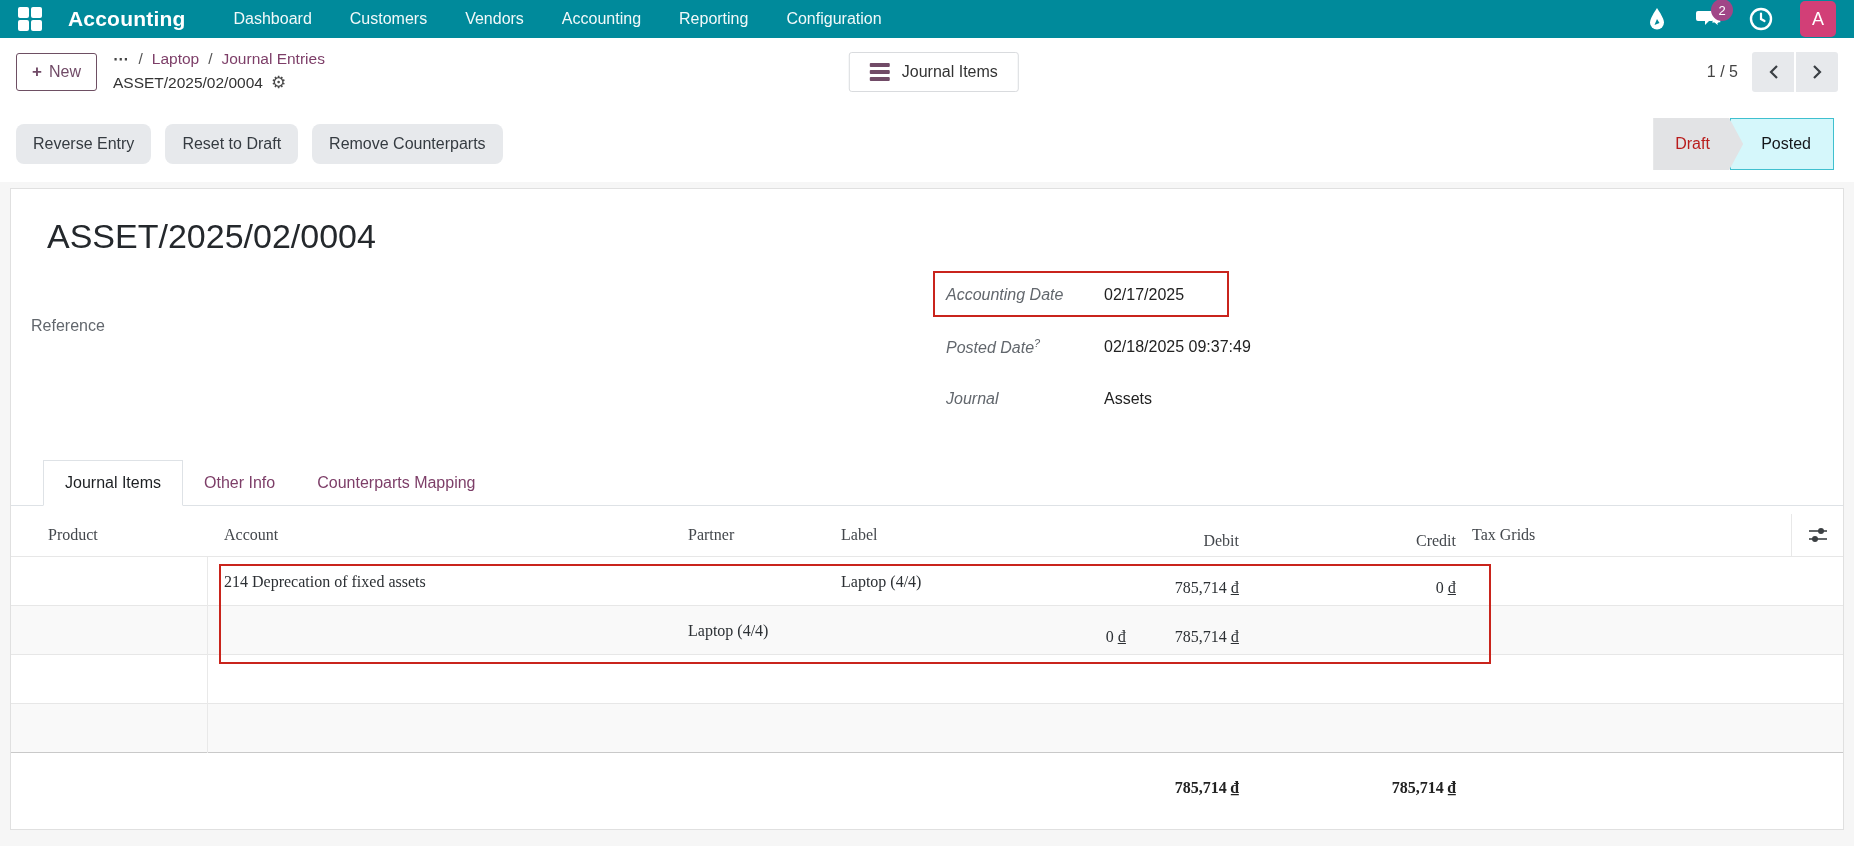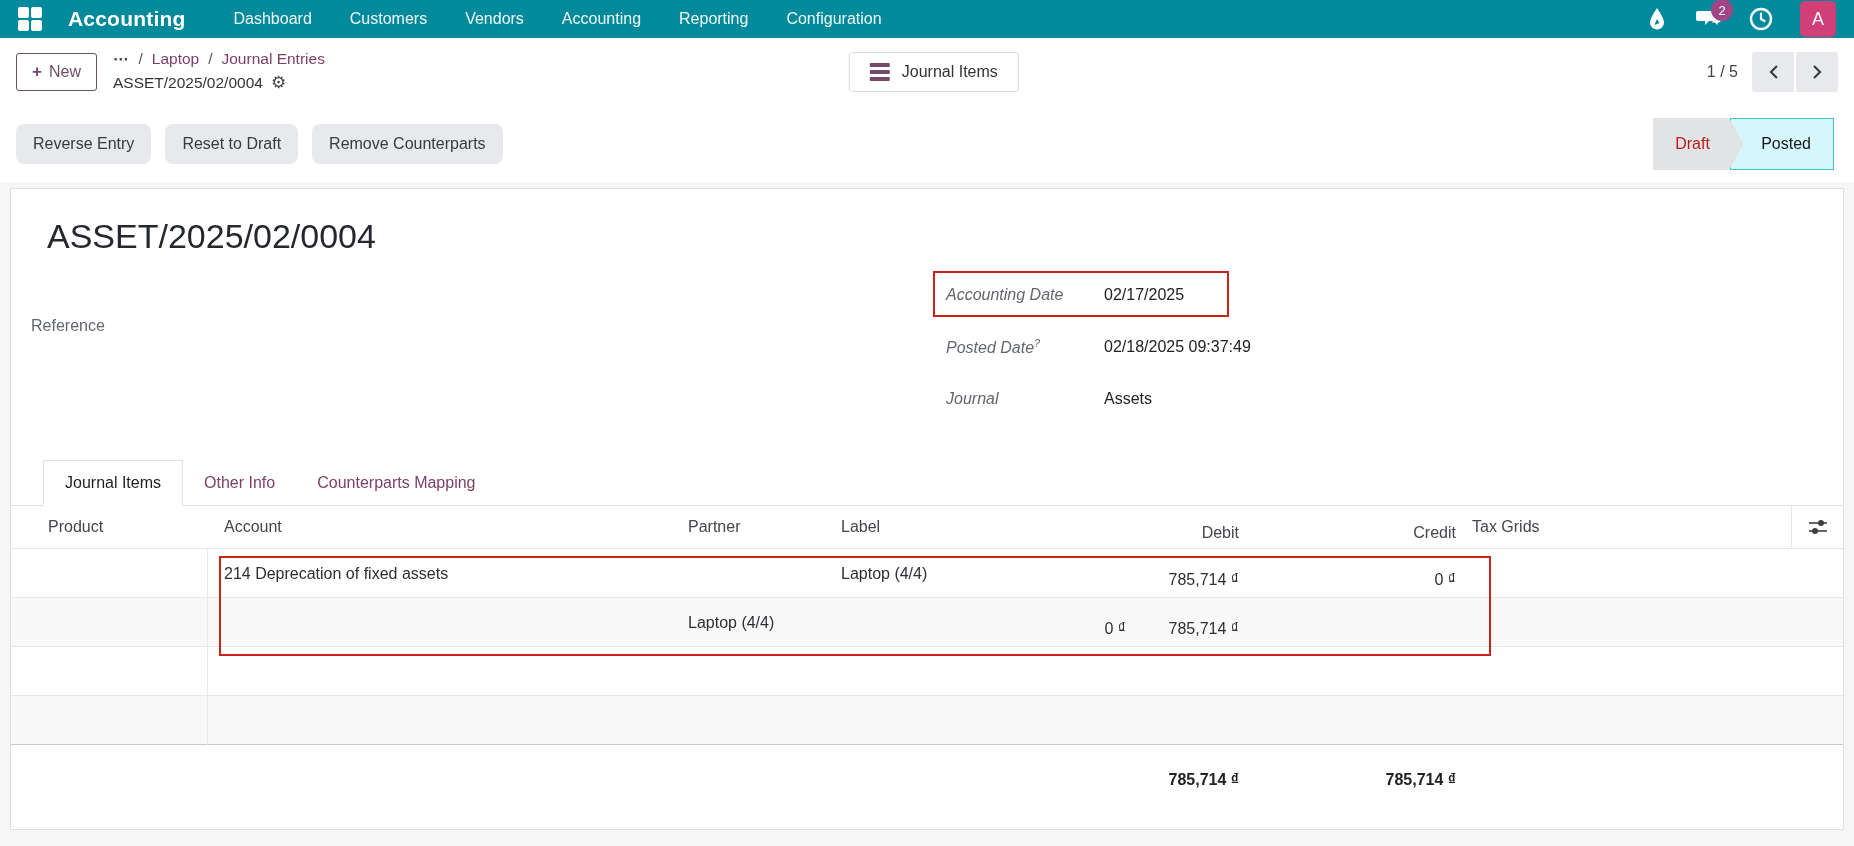--- a/index.html
+++ b/index.html
@@ -68,21 +68,21 @@
   .sup { font-size:11px; color:#62676d; vertical-align:super; }
   .hl-box1 { position:absolute; left:-13px; top:-10px; width:296px; height:46px; border:2px solid #c9241c; pointer-events:none; }
 
   
   .tabs { position:absolute; left:0; right:0; top:268px; height:49px; display:flex; align-items:flex-end;
     border-bottom:1px solid #dee2e6; padding-left:32px; }
   .tab { font-size:16px; padding:13px 21px; cursor:pointer; color:#7d3e68; }
   .tab.active { color:#1c1f22; background:#fff; border:1px solid #dee2e6; border-bottom:1px solid #fff; margin-bottom:-1px; }
 
   
-  .tablearea { position:absolute; left:0; right:0; top:317px; }
+  .tablearea { position:absolute; left:0; right:0; top:325px;font-family:Liberation Serif, serif; }
   .trow { display:grid; grid-template-columns:197px 470px 153px 305px 113px 217px 95px 1fr 52px; align-items:center; }
   .thead { height:42px; color:#43474c; font-size:16px; }
   .thead > div { padding:0 10px; }
   .cell-product { padding-left:37px !important; }
   .cell-account { padding-left:16px !important; }
   .num { text-align:right;margin-top:12px; }
   .cell-icon { display:flex; justify-content:center; border-left:1px solid #e8e8e8; height:42px; align-items:center; cursor:pointer; }
   .tbody .trow { height:49px; border-top:1px solid #e7e7e7; font-size:16px; color:#2c3034; }
   .tbody .trow > div { padding:0 10px; }
   .tbody .trow:nth-child(odd) { background:#fff; }

